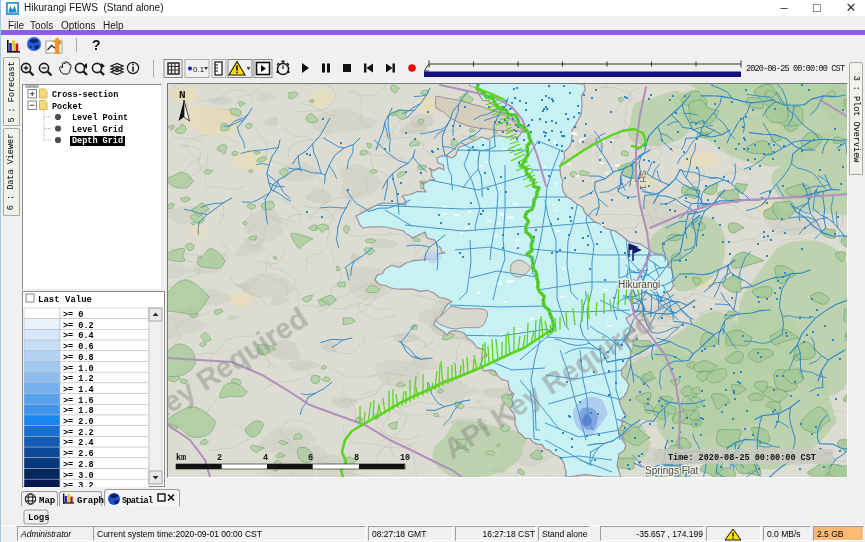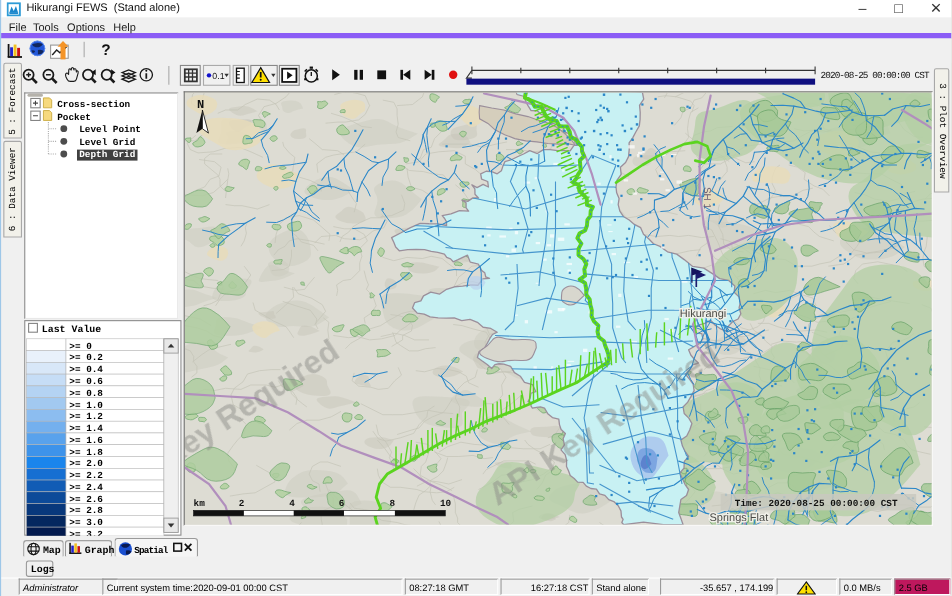--- a/index.html
+++ b/index.html
@@ -206,21 +206,21 @@
   </g>
 
   <circle cx="36" cy="33" r="3.1" fill="#4d4d4d"></circle>
   <circle cx="36" cy="44.5" r="3.1" fill="#4d4d4d"></circle>
   <circle cx="36" cy="56" r="3.1" fill="#4d4d4d"></circle>
 </svg>
 <div class="abs treerow" style="left:52px;top:90px;">Cross-section</div>
 <div class="abs treerow" style="left:52px;top:101.5px;">Pocket</div>
 <div class="abs treerow" style="left:72px;top:113px;">Level Point</div>
 <div class="abs treerow" style="left:72px;top:124.5px;">Level Grid</div>
-<div class="abs treerow" style="left:70px;top:135.5px;background:#404040;color:#fff;padding:0 2px;">Depth Grid</div>
+<div class="abs treerow" style="left:70px;top:135.5px;background:#000000;color:#fff;padding:0 2px;">Depth Grid</div>
 
 <div class="abs" id="legendpanel"></div>
 <svg class="abs" style="left:22px;top:291px" width="143" height="196" viewBox="0 0 143 196">
   <rect x="4" y="3" width="8" height="8" fill="#fff" stroke="#848484"></rect>
   <text x="16" y="11" font-size="9" font-weight="bold" font-family="Liberation Mono" fill="#000">Last Value</text>
   <g id="legendrows">
       <rect x="2" y="17" width="36" height="10.7" fill="#ffffff" stroke="#b5b5b5" stroke-width="0.5"></rect>
       <rect x="38" y="17" width="89" height="10.7" fill="#fff" stroke="#b5b5b5" stroke-width="0.5"></rect>
       <text x="41" y="26" font-size="8.5" font-family="Liberation Mono" font-weight="bold">&gt;= 0</text>
       <rect x="2" y="27.7" width="36" height="10.7" fill="#e9f1fb" stroke="#b5b5b5" stroke-width="0.5"></rect>
@@ -1953,18 +1953,18 @@
 
 <div class="abs" id="statusbar"></div>
 <div class="abs scell" style="left:17px;width:90px;font-style:italic;">Administrator</div>
 <div class="abs scell" style="left:93px;width:273px;">Current system time:2020-09-01 00:00 CST</div>
 <div class="abs scell" style="left:368px;width:85px;">08:27:18 GMT</div>
 <div class="abs scell" style="left:455px;width:81px;text-align:right;">16:27:18 CST</div>
 <div class="abs scell" style="left:538px;width:52px;">Stand alone</div>
 <div class="abs scell" style="left:600px;width:104px;text-align:right;">-35.657 , 174.199</div>
 <div class="abs scell" style="left:706px;width:55px;"></div>
 <div class="abs scell" style="left:763px;width:48px;">0.0 MB/s</div>
-<div class="abs scell" style="left:813px;width:51px;background:#be185d;">2.5 GB</div>
+<div class="abs scell" style="left:813px;width:51px;background:#fdba74;">2.5 GB</div>
 <svg class="abs" style="left:724px;top:528px" width="20" height="14" viewBox="0 0 20 14">
   <path d="M9 1 L17 12 L1 12 Z" fill="#ffe000" stroke="#111" stroke-width="1"></path>
   <path d="M9 4.5 L9 8.5" stroke="#111" stroke-width="1.4"></path>
   <circle cx="9" cy="10.3" r="0.8" fill="#111"></circle>
 </svg>
 
 </body></html>

